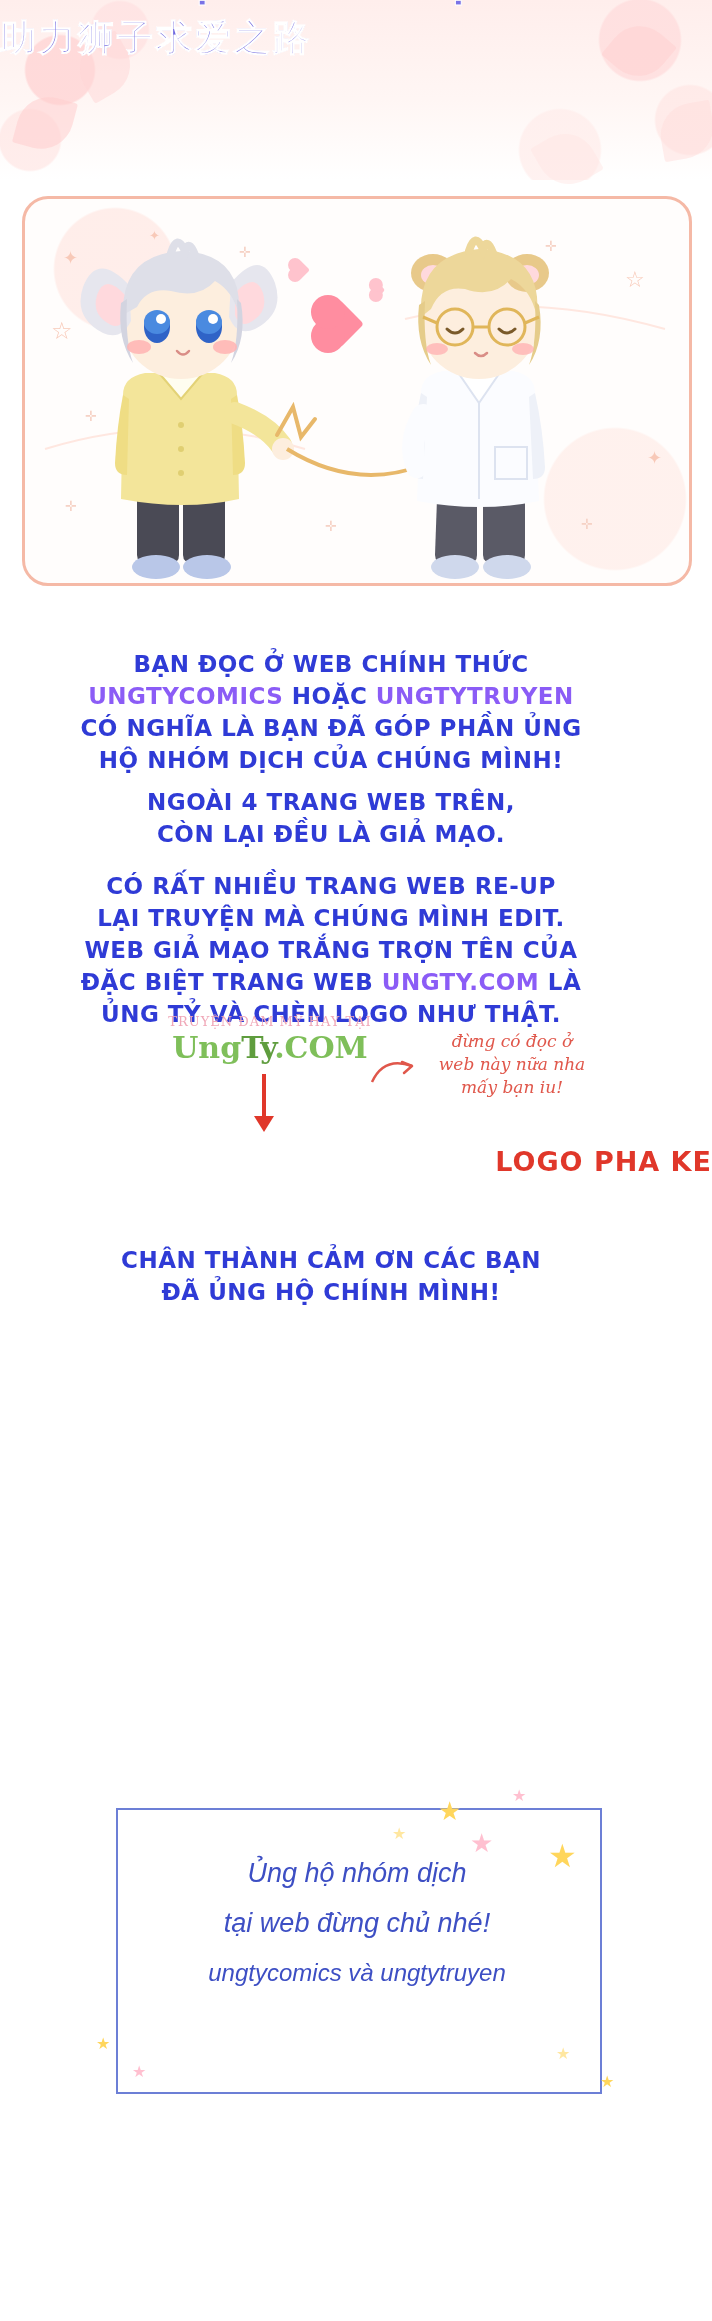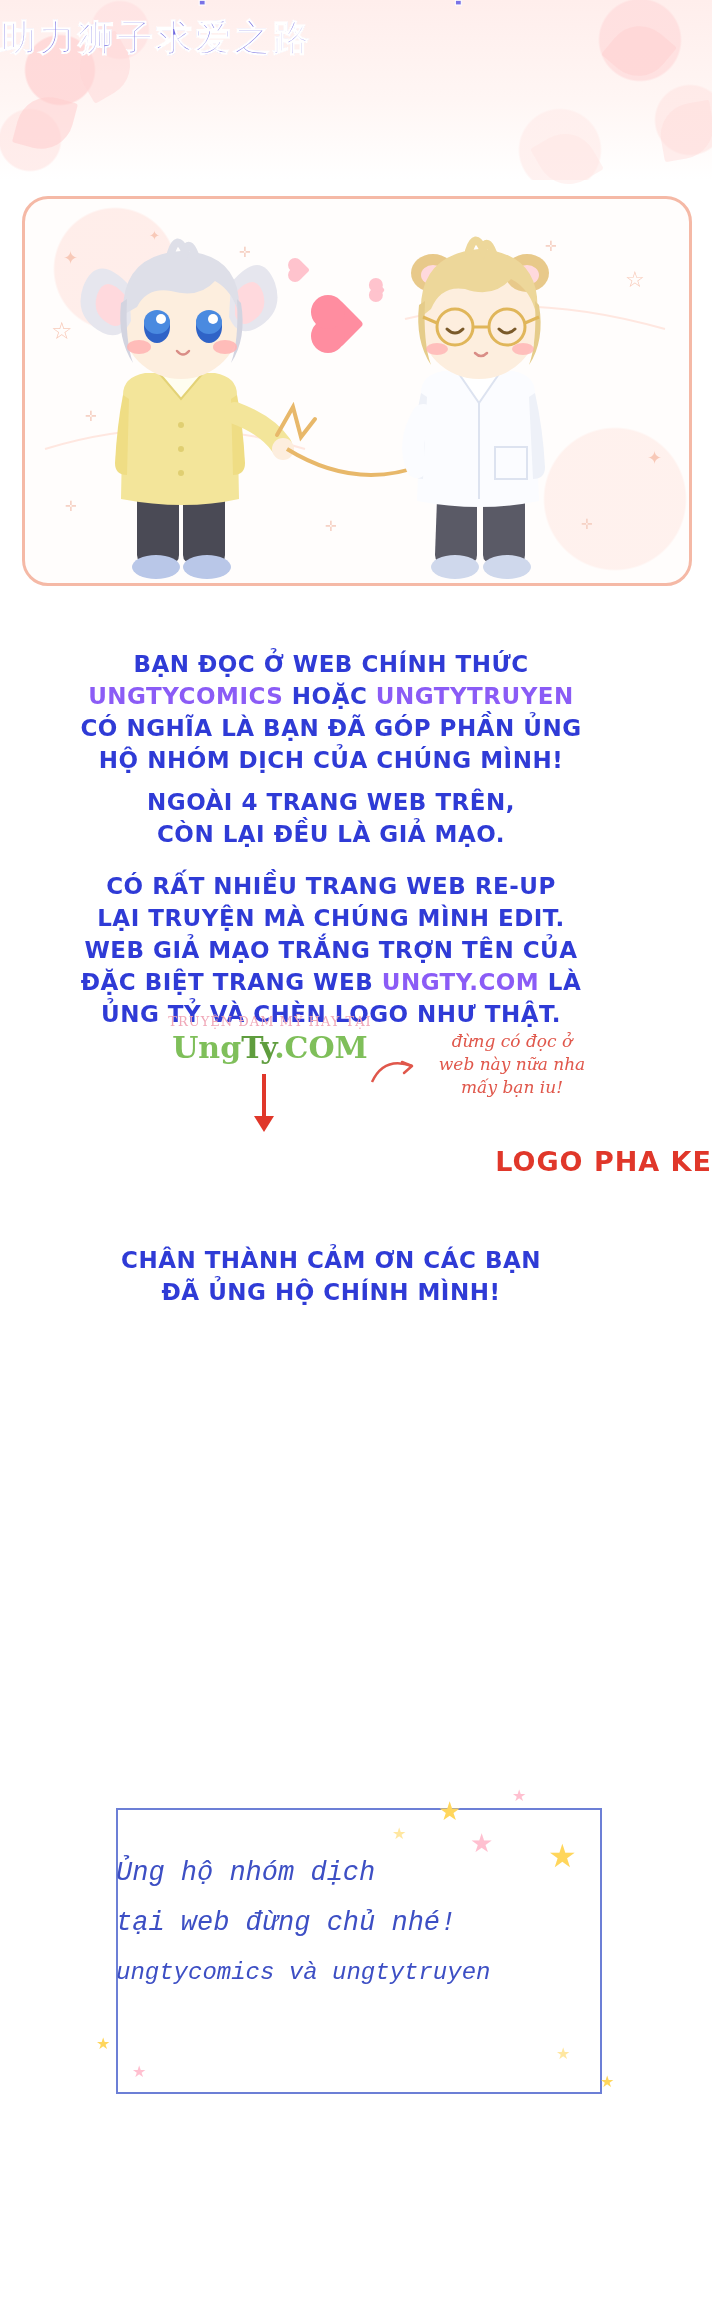--- a/index.html
+++ b/index.html
@@ -217,23 +217,23 @@
     position: absolute;
     left: 116px; top: 1808px;
     width: 482px; height: 282px;
     border: 2px solid #6c7fd6;
     background: #ffffff;
   }
   .support-text {
     position: absolute;
     left: 116px; top: 1848px;
     width: 482px;
-    text-align: left;
+    text-align: center;
     color: #3d4fc4;
-    font-family: Liberation Mono, monospace;
+    font-family: Liberation Sans, sans-serif;
     font-style: italic;
     font-size: 27px;
     line-height: 50px;
   }
   .star {
     position: absolute;
     color: #ffd65c;
     font-size: 26px;
     line-height: 1;
   }

